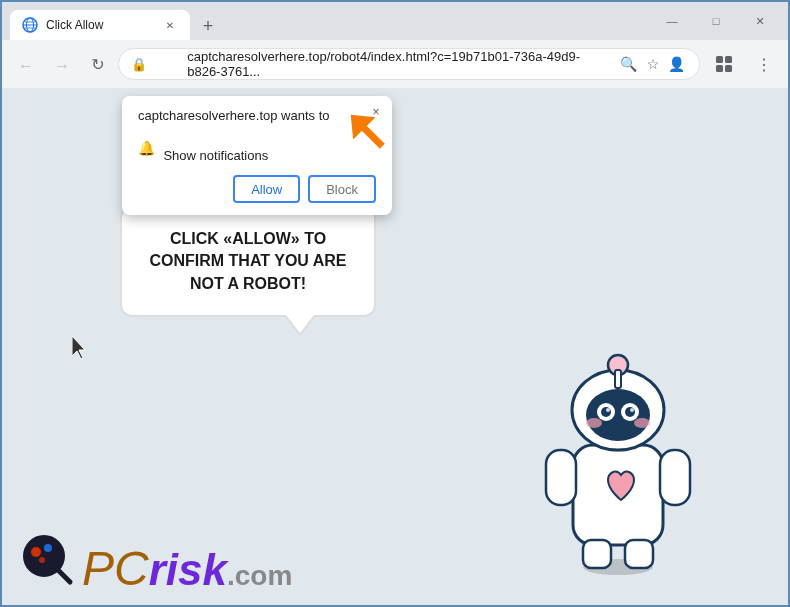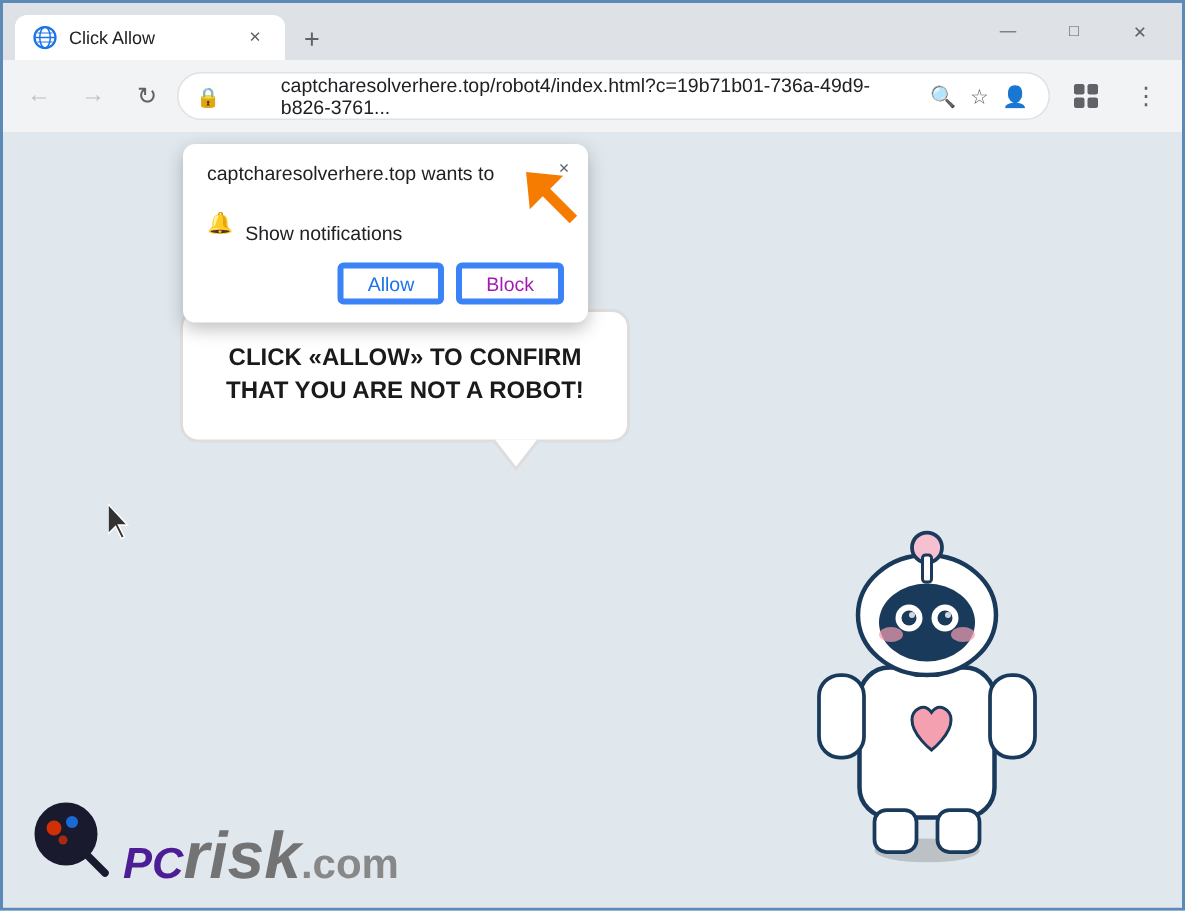--- a/index.html
+++ b/index.html
@@ -230,28 +230,28 @@
     }
     .popup-buttons {
       display: flex;
       gap: 8px;
       justify-content: flex-end;
     }
     .popup-btn {
       height: 28px;
       padding: 0 16px;
       border-radius: 4px;
-      border: 4px solid #3b82f6;
+      border: 2px solid #3b82f6;
       background: #fff;
       font-size: 13px;
       cursor: pointer;
       color: #1a73e8;
       font-weight: 500;
     }
-    .popup-btn.block { color: #a21caf; }
+    .popup-btn.block { color: #737373; }
 
     
     .orange-arrow {
       position: absolute;
       top: 14px;
       left: 336px;
       z-index: 20;
     }
     .arrow-svg {
       width: 70px;
@@ -260,21 +260,21 @@
 
     
     .speech-bubble {
       position: absolute;
       top: 118px;
       left: 118px;
       background: #fff;
       border: 2px solid #ddd;
       border-radius: 12px;
       padding: 20px 24px;
-      width: 300px;
+      width: 256px;
       text-align: center;
       z-index: 5;
     }
     .speech-bubble::after {
       content: '';
       position: absolute;
       bottom: -18px;
       right: 60px;
       width: 0;
       height: 0;
@@ -334,21 +334,21 @@
       position: relative;
     }
     .pcrisk-text {
       font-size: 38px;
       font-weight: bold;
       font-style: italic;
       color: #888;
       line-height: 1;
     }
     .pcrisk-risk {
-      color: #737373;
+      color: #6d28d9;
     }
     .pcrisk-com {
       font-size: 22px;
       color: #888;
       margin-top: 34px;
     }
   </style>
 </head>
 <body>
 
@@ -490,20 +490,20 @@
           <circle cx="14" cy="18" r="5" fill="#e63200" opacity="0.9"></circle>
           <circle cx="26" cy="14" r="4" fill="#1a73e8" opacity="0.9"></circle>
           <circle cx="20" cy="26" r="3" fill="#e63200" opacity="0.7"></circle>
 
           <line x1="36" y1="36" x2="48" y2="48" stroke="#1a1a2e" stroke-width="5" stroke-linecap="round"></line>
 
           <circle cx="22" cy="22" r="20" fill="none" stroke="#1a1a2e" stroke-width="2"></circle>
         </svg>
       </div>
       <div style="display:flex; align-items:baseline; gap:0;">
-        <span class="pcrisk-text" style="color:#4c1d95; font-size:29px; font-style:italic; font-weight:bold;">PC</span>
+        <span class="pcrisk-text" style="color:#a16207; font-size:48px; font-style:italic; font-weight:normal;">PC</span>
         <span class="pcrisk-text pcrisk-risk" style="font-size:44px; font-style:italic; font-weight:bold;">risk</span>
         <span class="pcrisk-com" style="font-size:28px; color:#888; font-weight:bold;">.com</span>
       </div>
     </div>
 
   </div>
 </div>
 
 </body></html>

